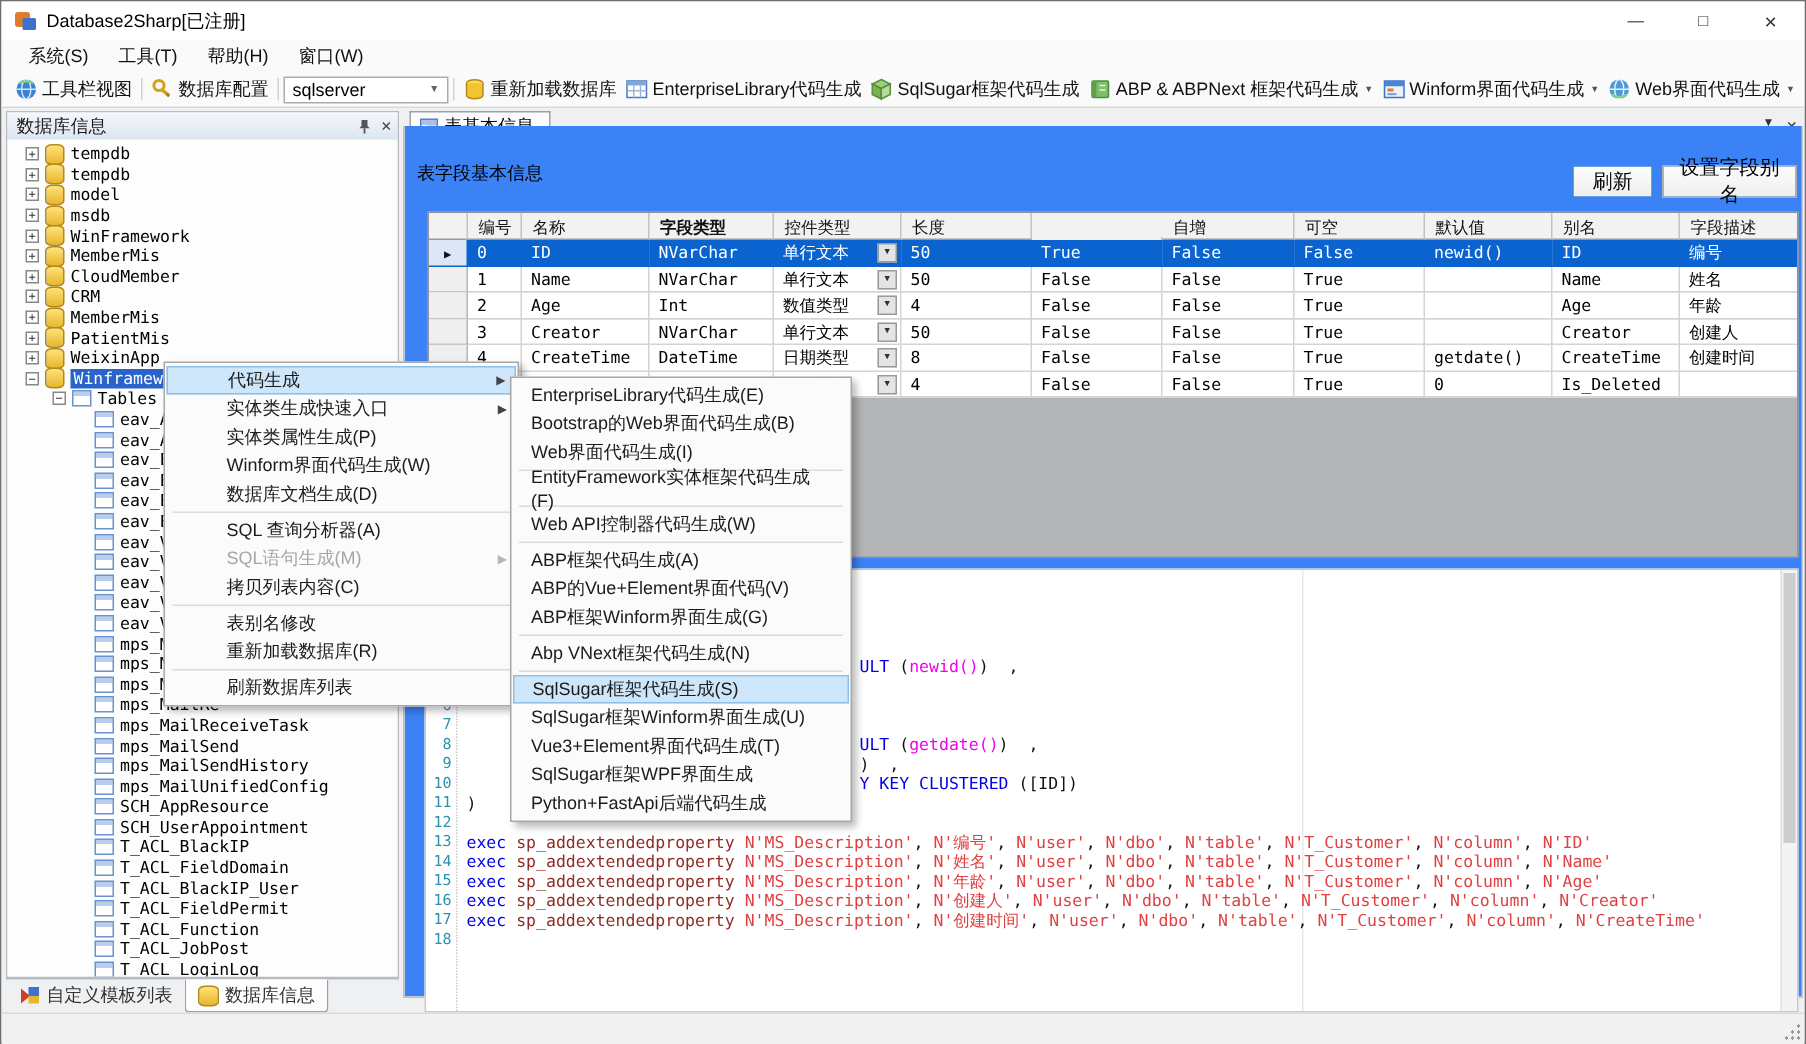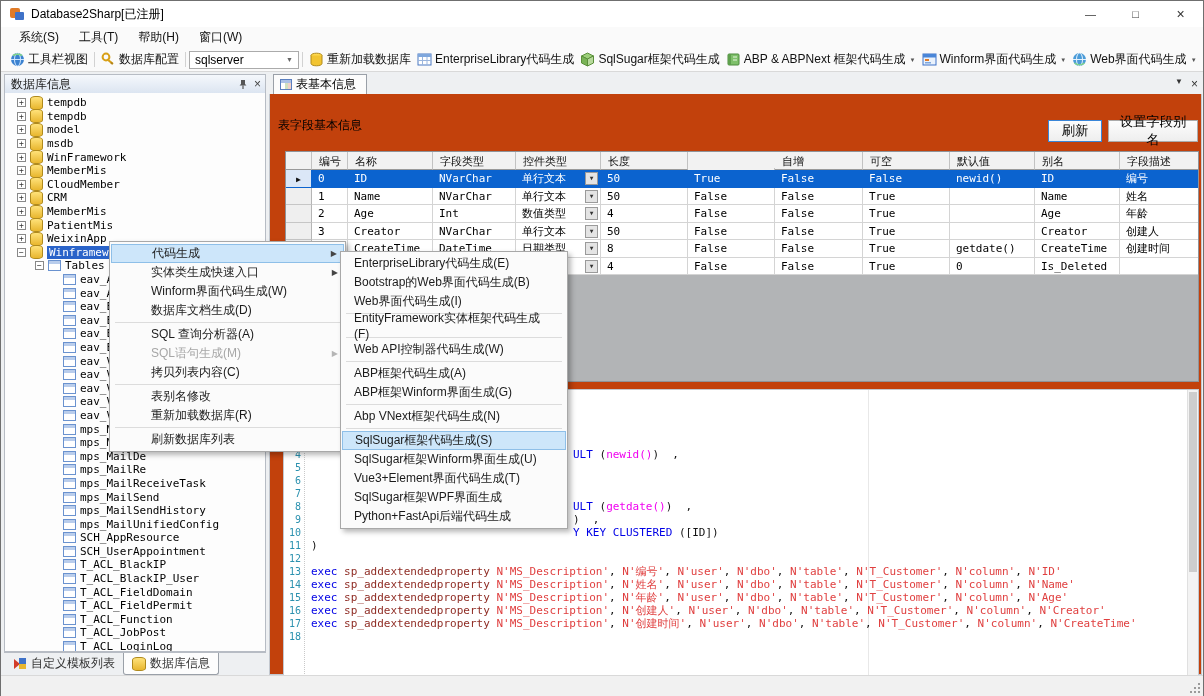--- a/index.html
+++ b/index.html
@@ -54,21 +54,21 @@
   .dbicon-sm{width:12px;height:12px;background:linear-gradient(#ffe27a,#e8b62e);border:1px solid #b08a1c;border-radius:5px/3px;flex:none;}
 
   
   .right-panel{position:absolute;left:268px;top:73px;width:933px;height:601px;}
   .tabstrip{position:absolute;left:0;top:0;width:100%;height:20px;border-bottom:1px solid #b9bec6;background:#eef0f2;}
   .doctab{position:absolute;left:4px;top:0;height:20px;display:flex;align-items:center;gap:4px;padding:0 10px 0 6px;background:#fcfcfc;border:1px solid #9aa0a8;border-bottom:none;box-sizing:border-box;}
   .gridicon{width:12px;height:11px;box-sizing:border-box;border:1px solid #5b7fbf;background:
      linear-gradient(#aac0e6 0 3px, transparent 3px),
      linear-gradient(90deg,#fff 0 4px,#cfe0c0 4px 7px,#f0d0c8 7px);flex:none;}
   .strip-btns{position:absolute;right:4px;top:3px;display:flex;gap:8px;color:#333;}
-  .rp-content{position:absolute;left:0;top:20px;width:100%;height:581px;background:#c2410c;border:1px solid #c3c8cf;border-top:none;box-sizing:border-box;}
+  .rp-content{position:absolute;left:0;top:10px;width:100%;height:581px;background:#3b82f6;border:1px solid #c3c8cf;border-top:none;box-sizing:border-box;}
   .sec-label{position:absolute;left:8px;top:23px;color:#000;}
   .btn{position:absolute;height:22px;box-sizing:border-box;background:linear-gradient(#fdfdfd,#eeeeee);border:1px solid #ababab;display:flex;align-items:center;justify-content:center;color:#000;}
   .btn.default{border:1px solid #3a86d8;}
 
   
   .grid{position:absolute;left:15px;top:57px;width:914px;height:231px;box-sizing:border-box;border:1px solid #8f9399;background:#b2b4b6;overflow:hidden;}
   .ghr{display:flex;height:18px;background:#f2f2f2;}
   .ghc{box-sizing:border-box;border-right:1px solid #c2c2c2;border-bottom:1px solid #9a9a9a;padding:2px 0 0 7px;font-size:11px;color:#111;overflow:hidden;white-space:nowrap;}
   .gdr{display:flex;height:17.5px;background:#fff;}
   .gdc{box-sizing:border-box;border-right:1px solid #d4d4d4;border-bottom:1px solid #d4d4d4;font-family:"DejaVu Sans Mono",monospace;font-size:11px;line-height:15px;padding:1px 0 0 6px;white-space:nowrap;overflow:hidden;color:#000;}
@@ -393,25 +393,25 @@
         <div class="trow lvl3">
           <span class="tbicon"></span>
           <span class="tlabel">SCH_UserAppointment</span>
         </div>
         <div class="trow lvl3">
           <span class="tbicon"></span>
           <span class="tlabel">T_ACL_BlackIP</span>
         </div>
         <div class="trow lvl3">
           <span class="tbicon"></span>
+          <span class="tlabel">T_ACL_FieldDomain</span>
+        </div>
+        <div class="trow lvl3">
+          <span class="tbicon"></span>
           <span class="tlabel">T_ACL_BlackIP_User</span>
-        </div>
-        <div class="trow lvl3">
-          <span class="tbicon"></span>
-          <span class="tlabel">T_ACL_FieldDomain</span>
         </div>
         <div class="trow lvl3">
           <span class="tbicon"></span>
           <span class="tlabel">T_ACL_FieldPermit</span>
         </div>
         <div class="trow lvl3">
           <span class="tbicon"></span>
           <span class="tlabel">T_ACL_Function</span>
         </div>
         <div class="trow lvl3">
@@ -454,21 +454,21 @@
     <div class="rp-content">
       <span class="sec-label">表字段基本信息</span>
       <button class="btn default" style="left:778px;top:26px;width:54px;">刷新</button>
       <button class="btn" style="left:838px;top:26px;width:90px;">设置字段别名</button>
 
       <div class="grid">
           <div class="ghr">
             <div class="ghc" style="width: 26px; flex: 0 0 auto;"></div>
             <div class="ghc" style="width: 36px; flex: 0 0 auto;">编号</div>
             <div class="ghc" style="width: 85px; flex: 0 0 auto;">名称</div>
-            <div class="ghc" style="width: 83px; flex: 0 0 auto;">字段类型</div>
+            <div class="ghc" style="width: 83px; flex: 0 0 auto; font-weight: bold;">字段类型</div>
             <div class="ghc" style="width: 85px; flex: 0 0 auto;">控件类型</div>
             <div class="ghc" style="width: 87px; flex: 0 0 auto;">长度</div>
             <div class="ghc" style="width: 87px; flex: 0 0 auto; margin-top: 16px;">主键</div>
             <div class="ghc" style="width: 88px; flex: 0 0 auto;">自增</div>
             <div class="ghc" style="width: 87px; flex: 0 0 auto;">可空</div>
             <div class="ghc" style="width: 85px; flex: 0 0 auto;">默认值</div>
             <div class="ghc" style="width: 85px; flex: 0 0 auto;">别名</div>
             <div class="ghc" style="width: 80px; flex: 0 0 auto;">字段描述</div>
           </div>
           <div class="gdr sel">
@@ -634,20 +634,23 @@
   <div class="menu context-menu">
       <div class="mi hl">
         <span>代码生成</span>
         <span class="arr">▶</span>
       </div>
       <div class="mi">
         <span>实体类生成快速入口</span>
         <span class="arr">▶</span>
       </div>
       <div class="mi">
+        <span>实体类属性生成(P)</span>
+      </div>
+      <div class="mi">
         <span>Winform界面代码生成(W)</span>
       </div>
       <div class="mi">
         <span>数据库文档生成(D)</span>
       </div>
       <div class="msep"></div>
       <div class="mi">
         <span>SQL 查询分析器(A)</span>
       </div>
       <div class="mi dis">
@@ -686,20 +689,23 @@
       </div>
       <div class="msep"></div>
       <div class="mi">
         <span>Web API控制器代码生成(W)</span>
       </div>
       <div class="msep"></div>
       <div class="mi">
         <span>ABP框架代码生成(A)</span>
       </div>
       <div class="mi">
+        <span>ABP的Vue+Element界面代码(V)</span>
+      </div>
+      <div class="mi">
         <span>ABP框架Winform界面生成(G)</span>
       </div>
       <div class="msep"></div>
       <div class="mi">
         <span>Abp VNext框架代码生成(N)</span>
       </div>
       <div class="msep"></div>
       <div class="mi hl">
         <span>SqlSugar框架代码生成(S)</span>
       </div>

